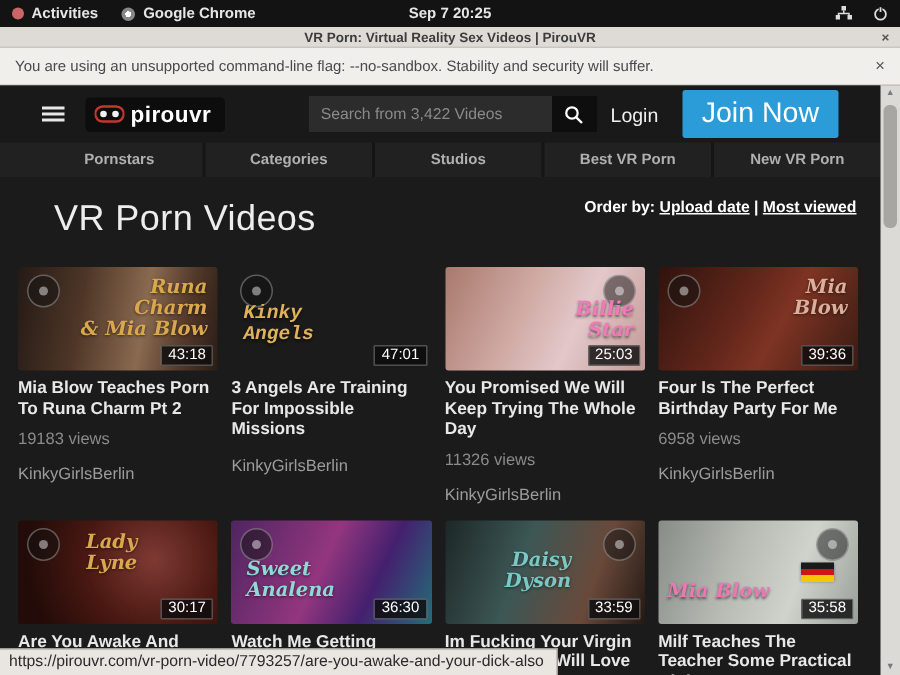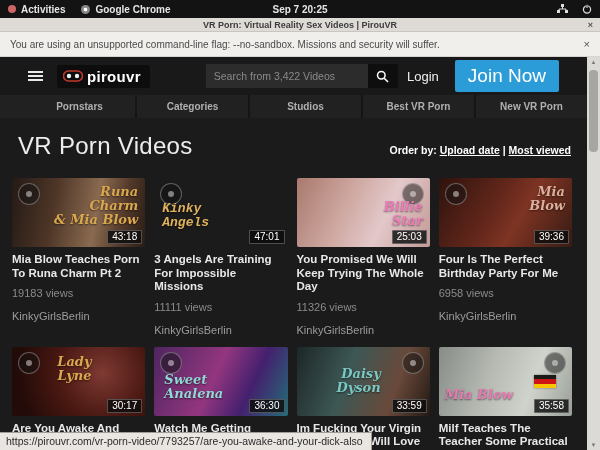--- a/index.html
+++ b/index.html
@@ -63,22 +63,22 @@
           border-radius:2px; border:none; font-family:"Liberation Sans",sans-serif; }
 
   
   .nav { height:23px; background:#212121; display:flex; }
   .nav-item { flex:1; display:flex; align-items:center; justify-content:center;
               color:#b0b0b0; font-size:10px; font-weight:bold;
               border-left:2px solid #151515; }
   .nav-item:first-child { border-left:none;margin-left:24px; }
 
   
-  .headrow { display:flex; align-items:flex-end; justify-content:space-between;
-             padding:14px 16px 12px 18px; }
+  .headrow { display:flex; align-items:flex-start; justify-content:space-between;
+             padding:14px 16px 12px 36px; }
   .h1 { color:#ededed; font-size:24px; font-weight:400; letter-spacing:.3px; }
   .orderby { color:#fff; font-size:10.5px; font-weight:bold; padding-bottom:4px; }
   .orderby a { color:#fff; text-decoration:underline; }
 
   
   .grid { display:grid; grid-template-columns:repeat(4,1fr); column-gap:9px;
           row-gap:11px; padding:6px 15px 0 12px; }
   .card { min-width:0; }
   .thumb { height:69px; position:relative; border-radius:2px; overflow:hidden; }
   .duration { position:absolute; right:3px; bottom:3px; background:rgba(12,12,12,.82);
@@ -157,21 +157,21 @@
     </span>
   </div>
 </div>
 
 <div class="titlebar">
   <span>VR Porn: Virtual Reality Sex Videos | PirouVR</span>
   <span class="close">×</span>
 </div>
 
 <div class="warnbar">
-  <span>You are using an unsupported command-line flag: --no-sandbox. Missions and security will suffer.</span>
+  <span>You are using an unsupported command-line flag: --no-sandbox. Stability and security will suffer.</span>
   <span class="close">×</span>
 </div>
 
 <div class="viewport">
   <div class="page">
 
     <div class="hdr">
       <div class="burger">
           <i></i>
           <i></i>
@@ -234,21 +234,20 @@
       </div>
 
       <div class="card">
         <div class="thumb t2">
           <span class="badge tl"></span>
           <span class="oname">Kinky
 Angels</span>
           <span class="duration">47:01</span>
         </div>
         <div class="vtitle">3 Angels Are Training For Impossible Missions</div>
-        <div class="views">11111 views</div>
         <div class="studio">KinkyGirlsBerlin</div>
       </div>
 
       <div class="card">
         <div class="thumb t3">
           <span class="badge tr"></span>
           <span class="oname">Billie
 Star</span>
           <span class="duration">25:03</span>
         </div>

